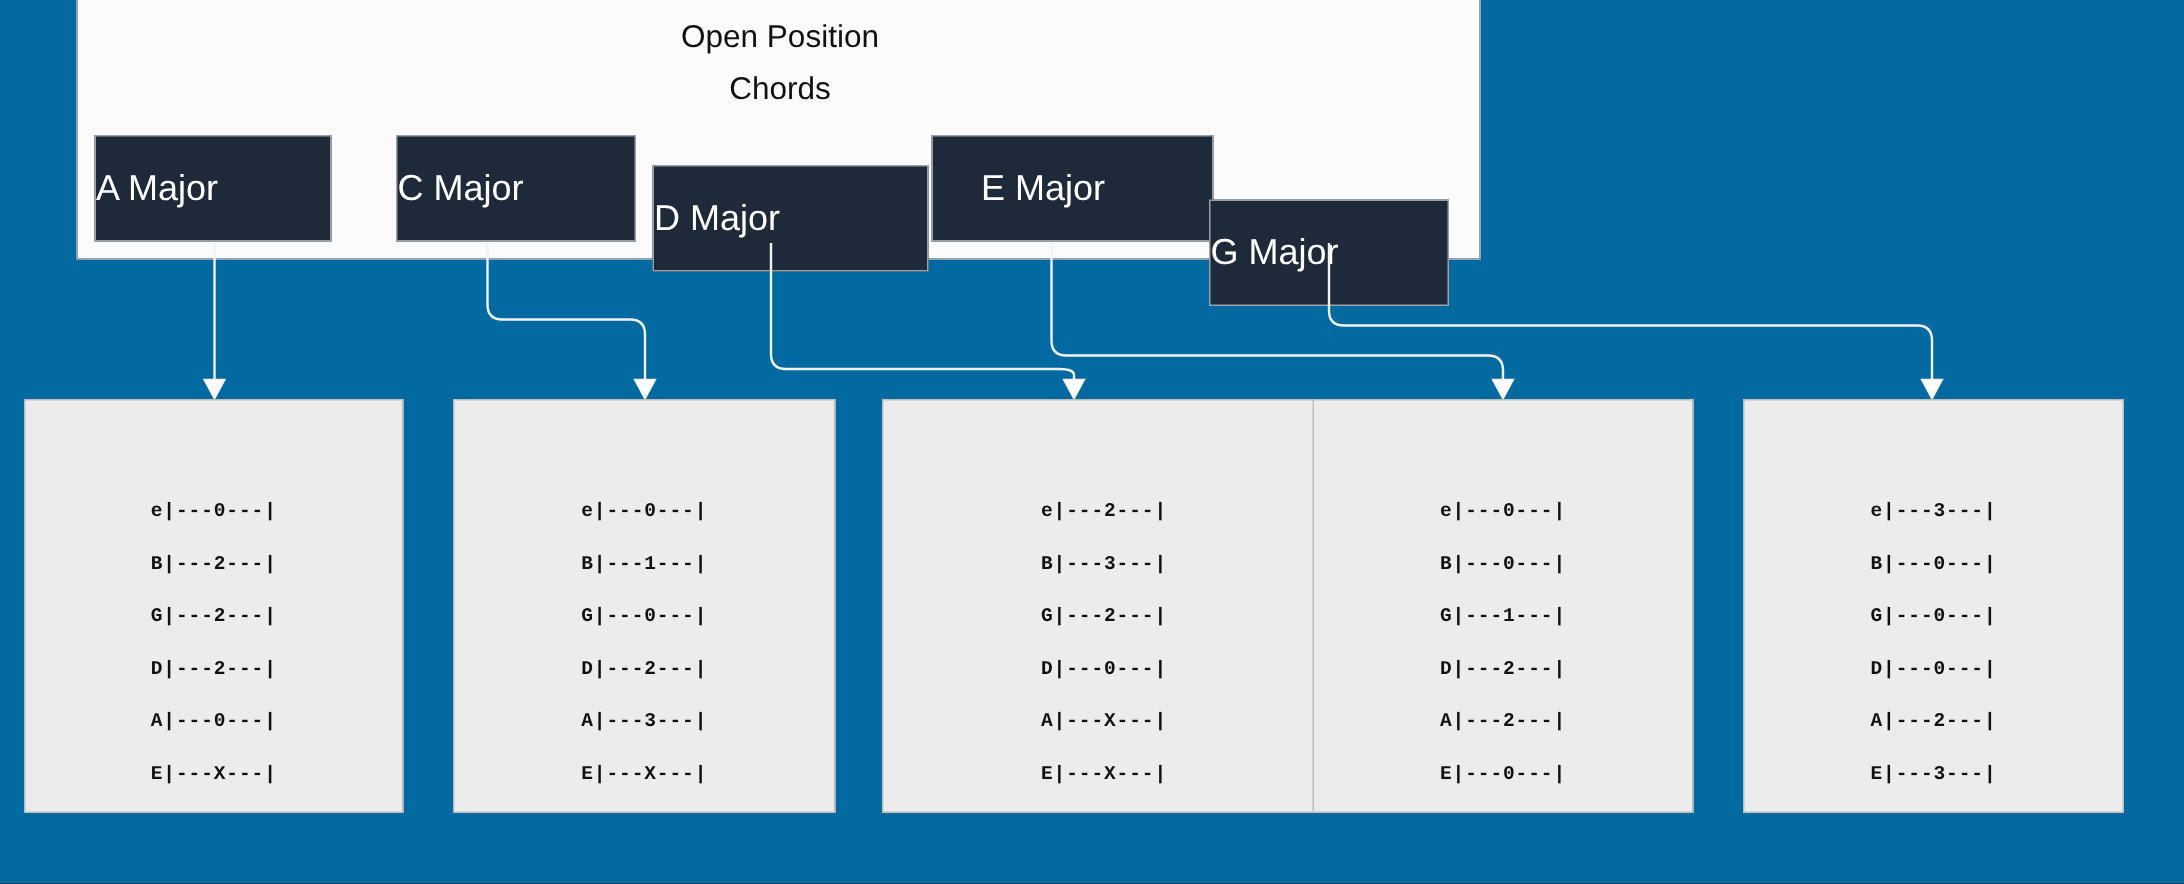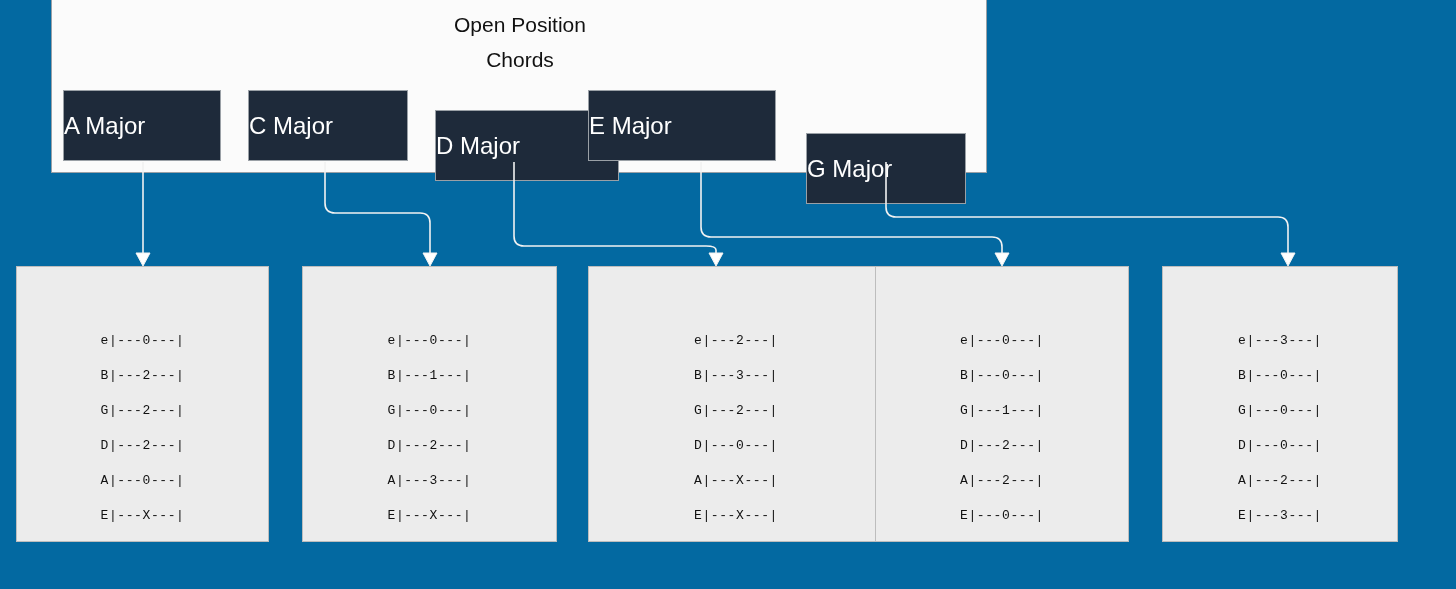--- a/index.html
+++ b/index.html
@@ -72,20 +72,21 @@
     left: 0;
     top: 56px;
     width: 100%;
     text-align: center;
     color: #111111;
     font-family: "Liberation Mono", monospace;
     font-size: 13px;
     line-height: 35px;
     letter-spacing: 0.6px;
     white-space: pre;
+    font-weight: bold;
   }
 
   
   #connectors {
     position: absolute;
     left: 0;
     top: 0;
     width: 1456px;
     height: 589px;
     pointer-events: none;
@@ -107,27 +108,27 @@
 <div id="stage">
 
   <div id="header-panel">
     <div id="header-title">Open Position
 Chords</div>
   </div>
 
   <div class="chord-btn" style="left:63px;  width:158px;">
     <span>A Major</span>
   </div>
-  <div class="chord-btn" style="left:248px; width:160px;">
+  <div class="chord-btn" style="left:264px; width:160px;">
     <span>C Major</span>
   </div>
   <div class="chord-btn" style="left:435px; width:184px;margin-top:20px;">
     <span>D Major</span>
   </div>
-  <div class="chord-btn" style="left:588px; width:188px;">
+  <div class="chord-btn" style="left:621px; width:188px;padding-left:32px;">
     <span>E Major</span>
   </div>
   <div class="chord-btn" style="left:806px; width:160px;margin-top:43px;">
     <span>G Major</span>
   </div>
 
   <svg id="connectors" viewBox="0 0 1456 589" xmlns="http://www.w3.org/2000/svg">
     <path d="M143,162 L143,256"></path>
     <path d="M325,162 L325,203 Q325,213 335,213 L420,213 Q430,213 430,223 L430,256"></path>
     <path d="M514,162 L514,236 Q514,246 524,246 L706,246 Q716,246 716,250 L716,256"></path>
@@ -166,21 +167,21 @@
 E|---X---|</div>
   </div>
   <div class="tab-card" style="left:875px;  width:254px;">
     <div class="tab-lines">e|---0---|
 B|---0---|
 G|---1---|
 D|---2---|
 A|---2---|
 E|---0---|</div>
   </div>
-  <div class="tab-card" style="left:1162px; width:236px;">
+  <div class="tab-card" style="left:1162px; width:254px;">
     <div class="tab-lines">e|---3---|
 B|---0---|
 G|---0---|
 D|---0---|
 A|---2---|
 E|---3---|</div>
   </div>
 
 </div>
 

